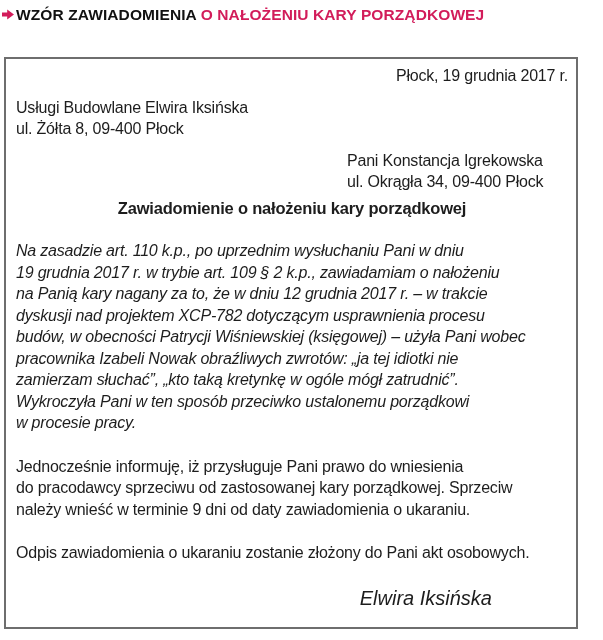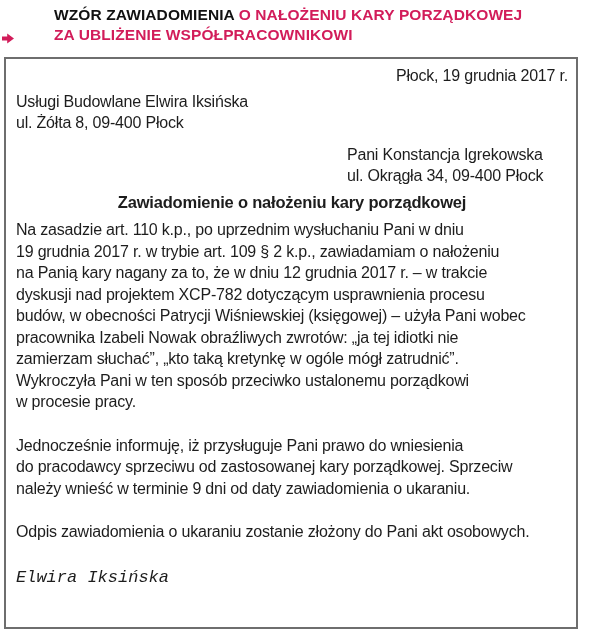--- a/index.html
+++ b/index.html
@@ -9,23 +9,22 @@
     position:relative;
     width:603px; height:640px;
     background:#ffffff;
     font-family:"Liberation Sans", sans-serif;
     color:var(--ink);
     overflow:hidden;
   }
   
   .header {
     display:flex;
-    align-items:flex-end;
+    align-items:flex-start;
     padding:5px 0 0 2px;
-    gap:38px;
   }
   .arrow {
     display:inline-block;
     margin-top:4px;
     flex:0 0 auto;
     line-height:0;
   }
   .header-text {
     margin-left:2px;
     font-weight:bold;
@@ -41,57 +40,57 @@
     left:4px; top:57px;
     width:574px; height:572px;
     border:2px solid var(--border);
     background:#ffffff;
     padding:5px 8px 0 10px;
     font-size:16px;
     line-height:21.5px;
     letter-spacing:-0.2px;
   }
   .date { text-align:right; margin-top:1px; }
-  .sender { white-space:pre-line; margin-top:4px; }
+  .sender { white-space:pre-line; margin-top:10px; }
   .recipient { white-space:pre-line; margin-left:331px; margin-top:10px; }
   .subject {
     text-align:center;
     font-weight:bold;
     font-size:16.5px;
     margin-top:5px;
   }
   .para { white-space:pre-line; }
-  .para-1 { margin-top:6px; }
+  .para-1 { margin-top:21px;font-style:italic; }
   .para-2 { margin-top:22px; }
   .para-3 { margin-top:22px; }
   .signature {
     margin-top:24px;
+    text-align:right;
     padding-right:76px;
-    font-family:Liberation Mono, monospace;
+    font-family:Liberation Sans, sans-serif;
     font-style:italic;
-    font-size:17px;
+    font-size:20px;
     letter-spacing:0;
   }
 </style>
 </head>
 <body>
 
 <div class="page">
 
   <div class="header">
     <span class="arrow">
       <svg width="12" height="11" viewBox="0 0 12 11" aria-hidden="true">
         <path d="M0,3.6 L5.2,3.6 L5.2,0.6 L12,5.5 L5.2,10.4 L5.2,7.4 L0,7.4 Z" fill="#d21c5a"></path>
       </svg>
     </span>
     <div class="header-text">
       <span class="t-black">WZÓR ZAWIADOMIENIA</span>
       <span class="t-accent">O NAŁOŻENIU KARY PORZĄDKOWEJ</span>
       <br>
-      <span class="t-accent">ZA UBLIŻENIE WSPÓŁPRACOWNIKOWI</span>
     </div>
   </div>
 
   <div class="letter">
     <div class="date">Płock, 19 grudnia 2017 r.</div>
     <div class="sender">Usługi Budowlane Elwira Iksińska
 ul. Żółta 8, 09-400 Płock</div>
     <div class="recipient">Pani Konstancja Igrekowska
 ul. Okrągła 34, 09-400 Płock</div>
     <div class="subject">Zawiadomienie o nałożeniu kary porządkowej</div>

